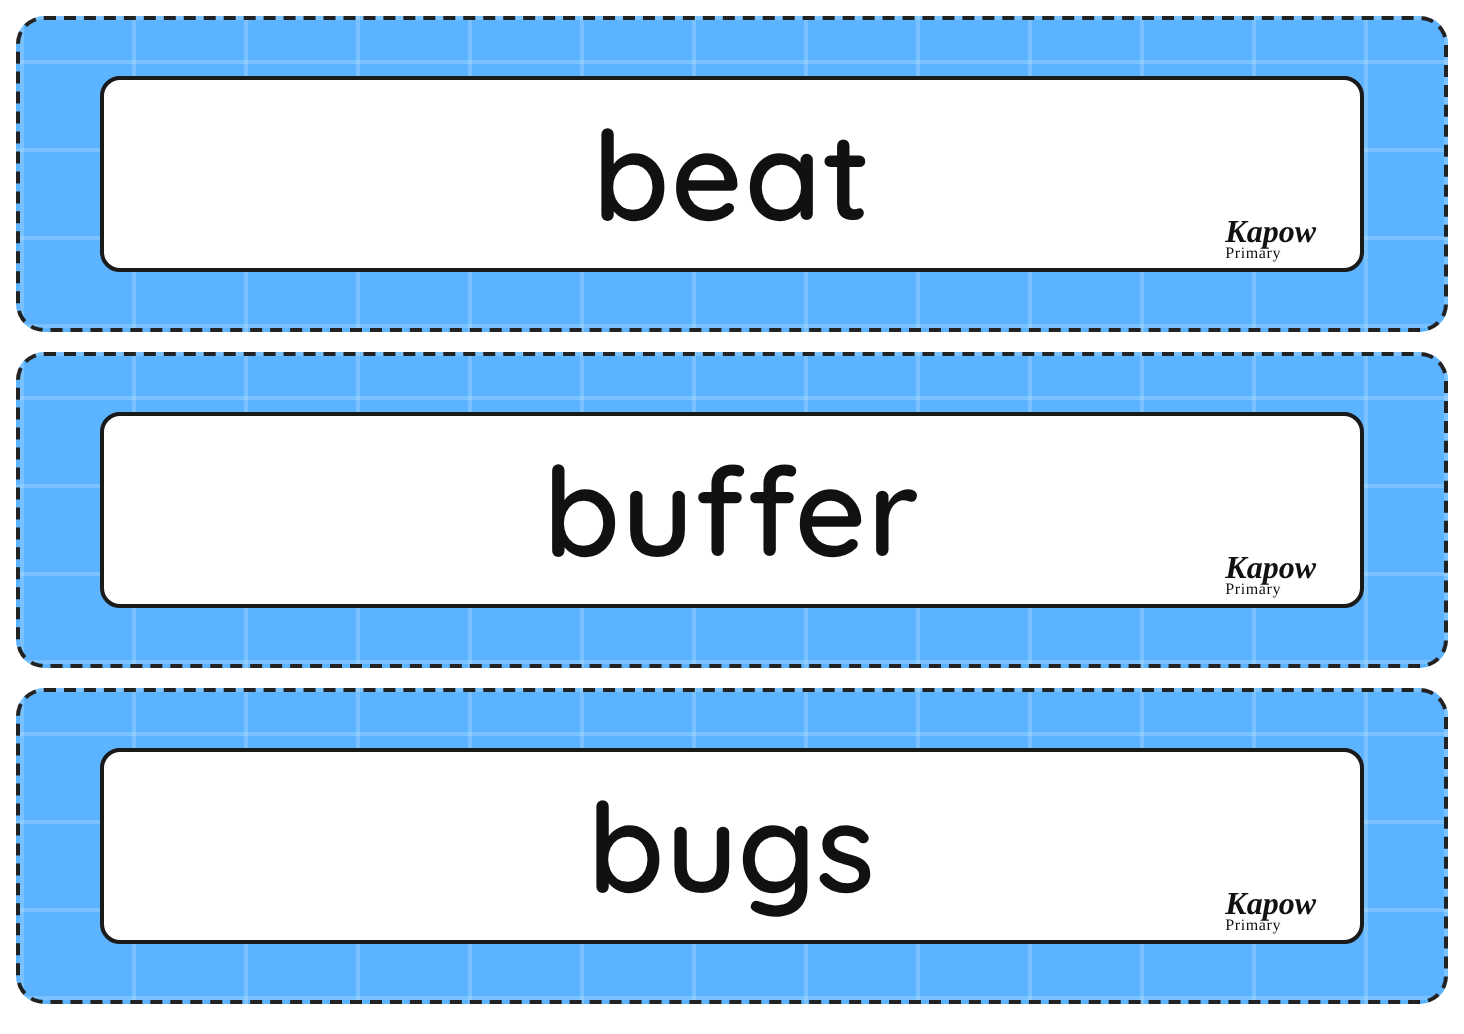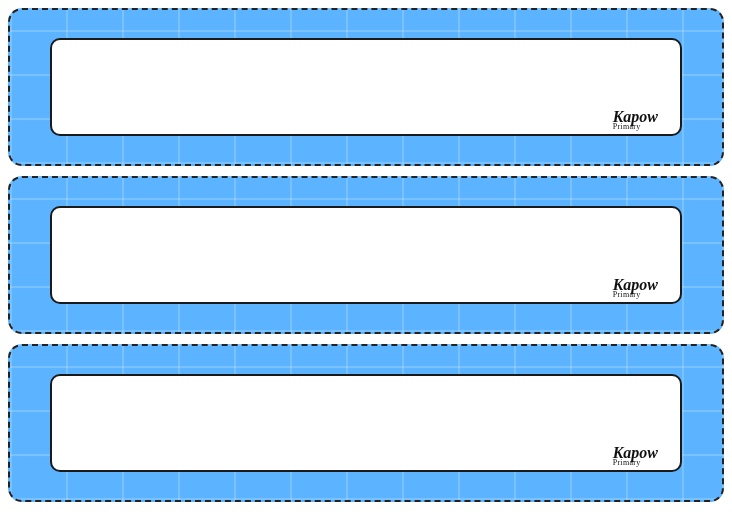--- a/index.html
+++ b/index.html
@@ -72,38 +72,41 @@
     margin-top: -2px;
   }
 </style>
 </head>
 <body>
 
 <div class="stack">
 
   <div class="card">
     <div class="inner">
+      <span class="word">beat</span>
       <span class="brand">
         <span>Kapow</span>
         <span class="sub">Primary</span>
       </span>
     </div>
   </div>
 
   <div class="card">
     <div class="inner">
+      <span class="word">buffer</span>
       <span class="brand">
         <span>Kapow</span>
         <span class="sub">Primary</span>
       </span>
     </div>
   </div>
 
   <div class="card">
     <div class="inner">
+      <span class="word">bugs</span>
       <span class="brand">
         <span>Kapow</span>
         <span class="sub">Primary</span>
       </span>
     </div>
   </div>
 
 </div>
 
 </body></html>

